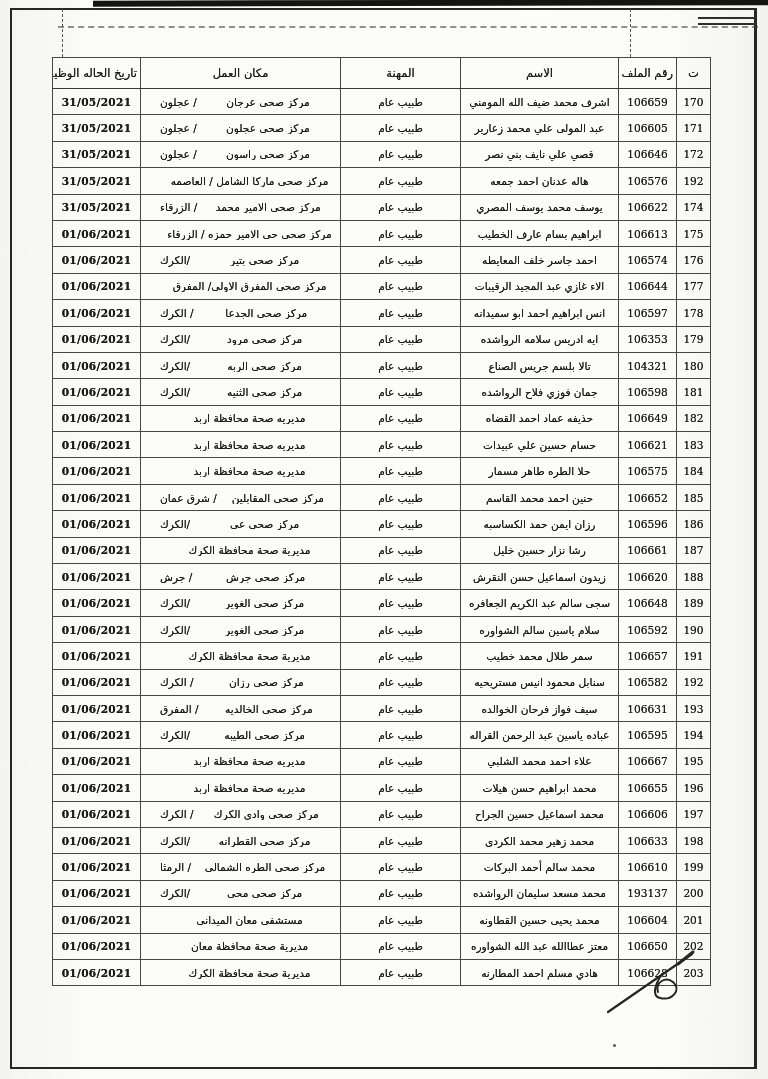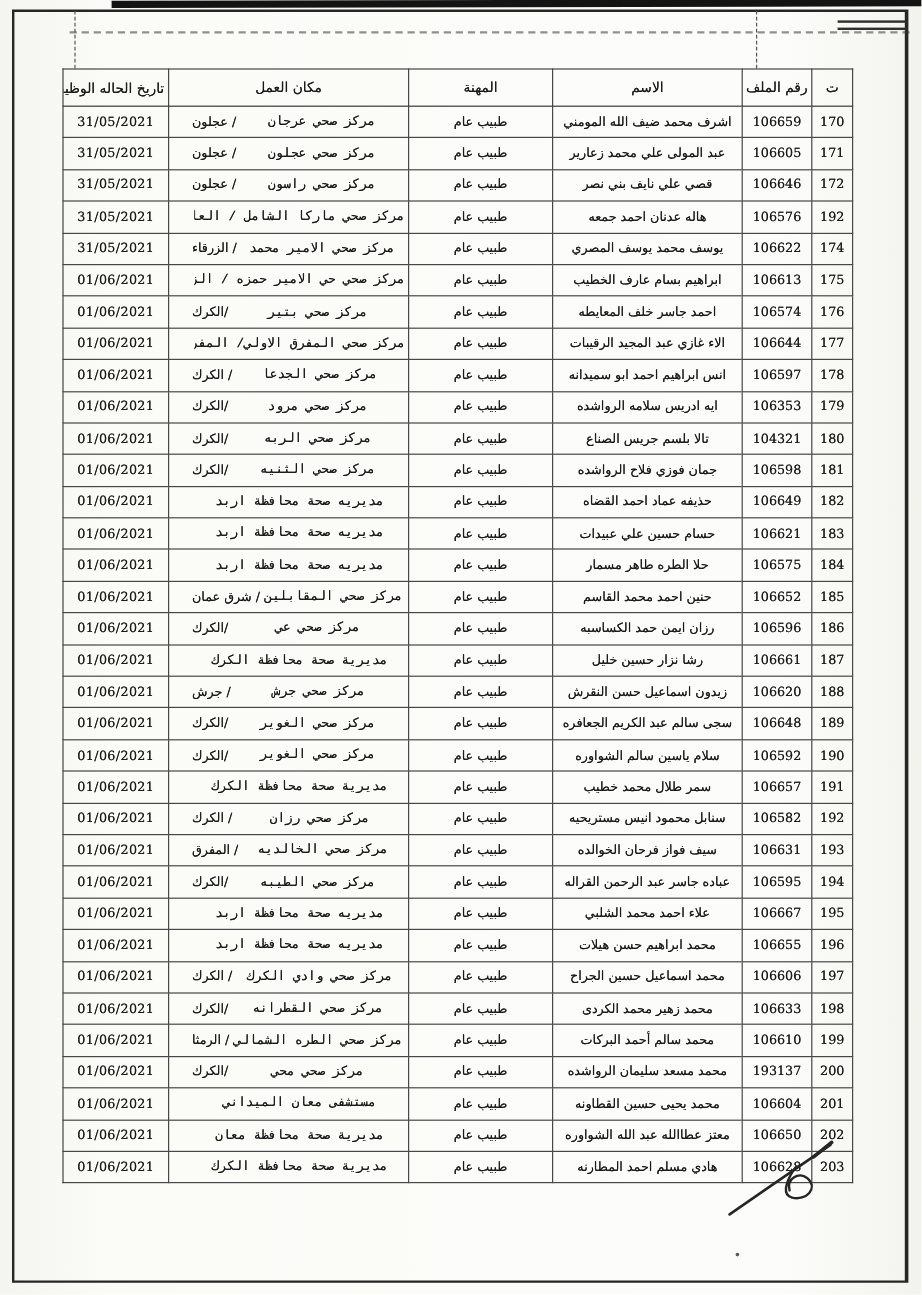--- a/index.html
+++ b/index.html
@@ -21,23 +21,23 @@
 
   .scan{filter:blur(0.25px);text-shadow:0 0 .5px rgba(25,25,25,.85);}
 
   table.doc{position:absolute;left:52px;top:57px;width:658px;border-collapse:collapse;
             direction:rtl;table-layout:fixed;border:1.5px solid #333;border-left:1.5px dashed #5a5a5a;}
   table.doc th,table.doc td{border:1px solid #474747;padding:0 3px;overflow:hidden;
             white-space:nowrap;text-align:center;vertical-align:middle;}
   table.doc thead th{height:30px;font-size:11.5px;font-weight:normal;border-bottom:1.5px solid #383838;}
   table.doc tbody td{height:25.4px;font-size:10.6px;}
   .c-num{font-family:"DejaVu Serif",serif;font-size:11.3px;}
-  .c-date{font-family:"DejaVu Serif",serif;font-size:11.3px;letter-spacing:.3px;direction:ltr;}
+  .c-date{font-family:"DejaVu Serif",serif;font-size:11.3px;letter-spacing:.3px;direction:ltr;font-weight:bold;}
   .work-wrap{display:flex;align-items:center;width:100%;}
-  .work-place{flex:1;text-align:center;overflow:hidden;font-family:Liberation Mono, monospace;}
+  .work-place{flex:1;text-align:center;overflow:hidden;}
   .work-branch{flex:0 0 auto;padding-inline-start:2px;text-align:center;margin-left:16px;}
 
   svg.sig{position:absolute;left:596px;top:940px;width:122px;height:82px;}
   .dot{position:absolute;left:613px;top:1044px;width:3px;height:3px;background:#575757;border-radius:50%;}
 </style>
 </head>
 <body>
 
 <div class="page">
   <div class="top-bar"></div>
@@ -375,21 +375,21 @@
             <div class="work-wrap">
               <span class="work-place">مركز صحي الخالديه</span>
               <span class="work-branch">/ المفرق</span>
             </div>
           </td>
           <td class="c-date">01/06/2021</td>
         </tr>
         <tr>
           <td class="c-num">194</td>
           <td class="c-num">106595</td>
-          <td>عباده جاسر عبد الرحمن القراله</td>
+          <td>عباده ياسين عبد الرحمن القراله</td>
           <td>طبيب عام</td>
           <td>
             <div class="work-wrap">
               <span class="work-place">مركز صحي الطيبه</span>
               <span class="work-branch">/الكرك</span>
             </div>
           </td>
           <td class="c-date">01/06/2021</td>
         </tr>
         <tr>

